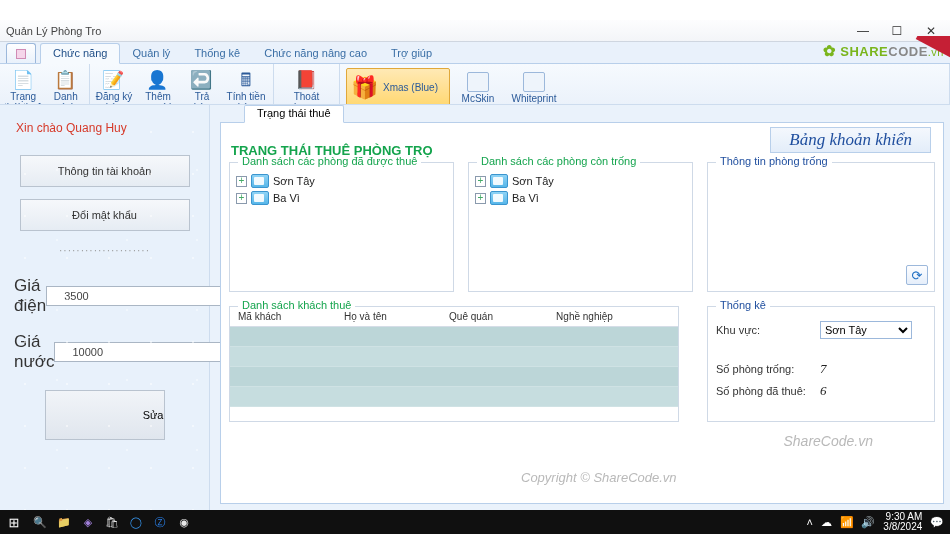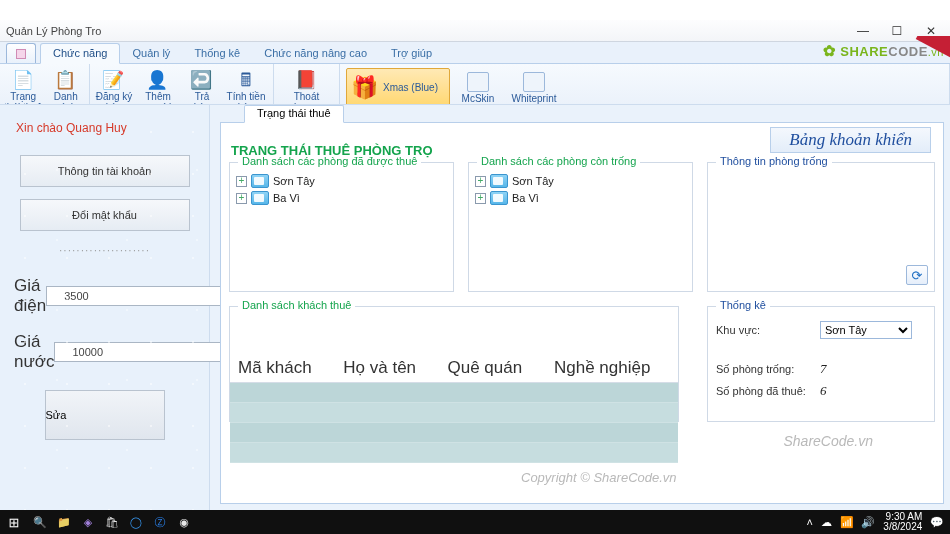--- a/index.html
+++ b/index.html
@@ -49,21 +49,21 @@
 
 
 .sidebar { width: 210px; background: #e8f1fb; border-right: 1px solid #cddcee; padding: 12px 10px 8px; position: relative; }
 .sideinner { background: rgba(255,255,255,0); }
 .welcome { color: #d63a2a; font-size: 12px; margin: 4px 0 20px 6px; }
 .sbtn { display: block; width: 170px; margin: 0 auto 12px; padding: 9px 6px; background: linear-gradient(#f6f8fb,#e6ecf3); border: 1px solid #b9c3cf; font-size: 11px; text-align: center; color: #333; cursor: pointer; }
 .dots { text-align: center; color: #999; font-size: 10px; letter-spacing: 1px; margin: 14px 0 20px; }
 .frow { display: flex; align-items: center; margin: 6px 4px 16px; }
 .frow label { width: 58px; font-size: 17px; color: #333; }
 .frow input { flex: 1; height: 20px; border: 1px solid #aab6c4; background: #fff; font-size: 11px; padding: 0 17px; color: #444; }
-.bigbtn { display: block; width: 120px; margin: 18px auto 0; padding: 18px 0; background: linear-gradient(#f1f4f8,#e0e6ee); border: 1px solid #b9c3cf; font-size: 11px; text-align: left; cursor: pointer; }
+.bigbtn { display: block; width: 120px; margin: 18px auto 0; padding: 18px 0; background: linear-gradient(#f1f4f8,#e0e6ee); border: 1px solid #b9c3cf; font-size: 11px; text-align: right; cursor: pointer; }
 .snow { position: absolute; inset: 0; background-image: radial-gradient(rgba(255,255,255,.9) 1px, transparent 1px), radial-gradient(rgba(255,255,255,.7) 1px, transparent 1px); background-size: 42px 42px, 70px 70px; background-position: 4px 6px, 22px 30px; pointer-events: none; opacity: .55; }
 
 
 .main { flex: 1; position: relative; padding: 0 6px 6px; }
 .pagetab { position: absolute; top: 0; left: 34px; height: 18px; padding: 1px 12px 0; font-size: 11px; background: #fff; border: 1px solid #b8cfea; border-bottom: 1px solid #fff; border-radius: 2px 2px 0 0; z-index: 2; }
 .page { position: absolute; top: 17px; left: 10px; right: 6px; bottom: 6px; background: #fff; border: 1px solid #b8cfea; padding: 6px 8px 8px; }
 .dashtitle { position: absolute; right: 12px; top: 4px; font-size: 17px; font-style: italic; font-family: Georgia, serif; color: #1f4e9e; background: linear-gradient(#f4f8fd,#e3edf9); border: 1px solid #b8cfea; padding: 2px 18px; }
 .h1 { font-size: 13px; font-weight: bold; color: #14a44d; margin: 14px 0 4px 2px; }
 
 .cols { display: flex; gap: 14px; }
@@ -78,21 +78,21 @@
 .plus { width: 11px; height: 11px; border: 1px solid #8a9aad; display: inline-flex; align-items: center; justify-content: center; font-size: 10px; line-height: 1; color: #4a6; background: #fff; }
 .folder { width: 18px; height: 14px; background: linear-gradient(#8fd3f5,#57b6e9); border: 1px solid #3a95cf; border-radius: 2px; position: relative; }
 .folder::before { content: ""; position: absolute; left: 2px; top: 2px; width: 10px; height: 8px; background: #fff; opacity: .9; border-radius: 1px; }
 
 .infobox { width: 228px; height: 130px; }
 .refresh { position: absolute; right: 6px; bottom: 6px; width: 22px; height: 20px; border: 1px solid #9cb8db; background: linear-gradient(#fefeff,#e5eefa); display: flex; align-items: center; justify-content: center; color: #1f6fc2; font-size: 13px; cursor: pointer; border-radius: 2px; }
 
 .row2 { display: flex; gap: 28px; margin-top: 14px; }
 .tablebox { flex: 1; height: 116px; padding: 0; }
 .tablebox .legend { left: 8px; }
-table { width: 100%; border-collapse: collapse; font-size: 17px; margin-top: 47px; }
+table { width: 100%; border-collapse: collapse; font-size: 10px; }
 thead th { text-align: left; font-weight: normal; color: #333; padding: 4px 8px; background: #fff; border-bottom: 1px solid #d5dde7; }
 tbody tr td { height: 20px; background: #bcd6d8; border-bottom: 1px solid #cfe2e4; }
 tbody tr:nth-child(even) td { background: #c6dddf; }
 
 .statbox { width: 228px; height: 116px; }
 .statrow { display: flex; align-items: center; font-size: 11px; margin: 6px 2px; }
 .statrow .k { width: 104px; color: #333; }
 .statrow .v { font-style: italic; font-family: Georgia, serif; font-size: 13px; color: #222; }
 .statrow select { width: 92px; height: 18px; border: 1px solid #9cb8db; font-size: 11px; background: #fff; }
 

